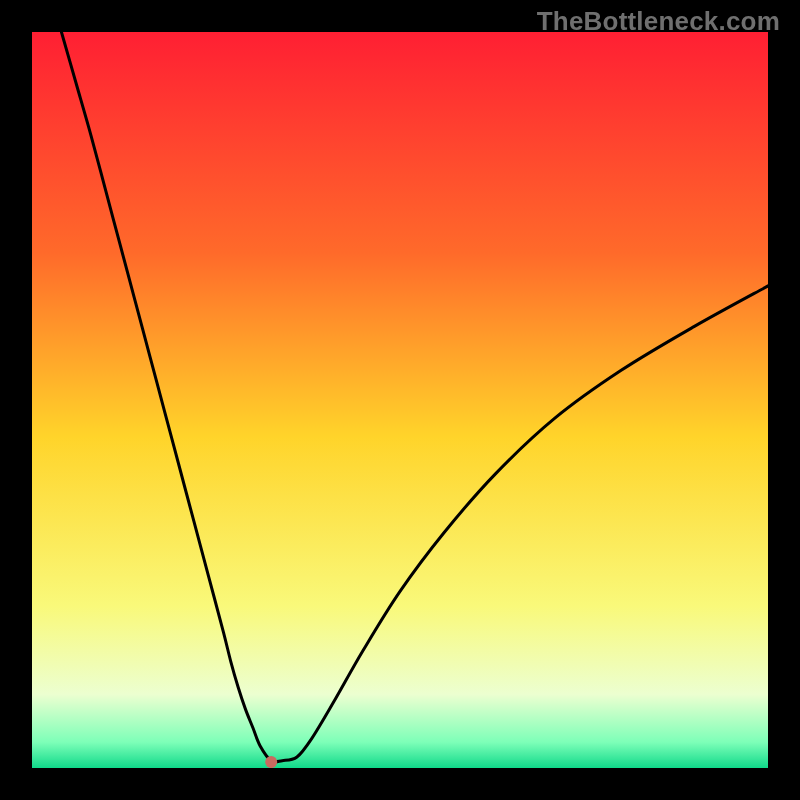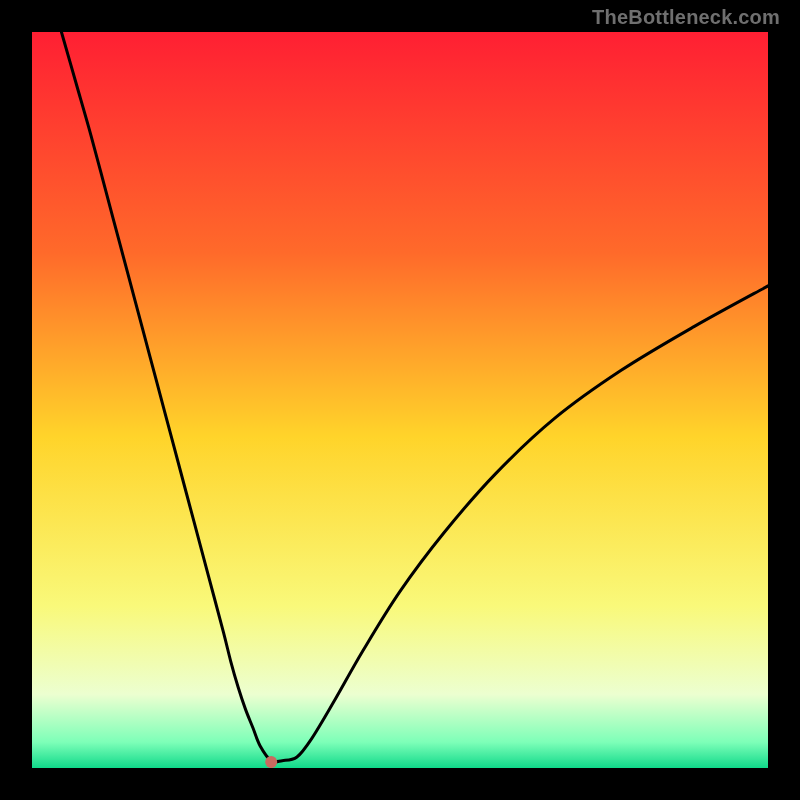--- a/index.html
+++ b/index.html
@@ -14,21 +14,21 @@
     position: relative;
     width: 800px;
     height: 800px;
     background: #000;
   }
   .watermark {
     position: absolute;
     top: 6px;
     right: 20px;
     color: #6f6f6f;
-    font-size: 20px;
+    font-size: 26px;
     font-weight: 600;
     letter-spacing: 0.2px;
     z-index: 5;
     text-align: right;
   }
   .plot-wrap {
     position: absolute;
     left: 32px;
     top: 32px;
     width: 736px;

